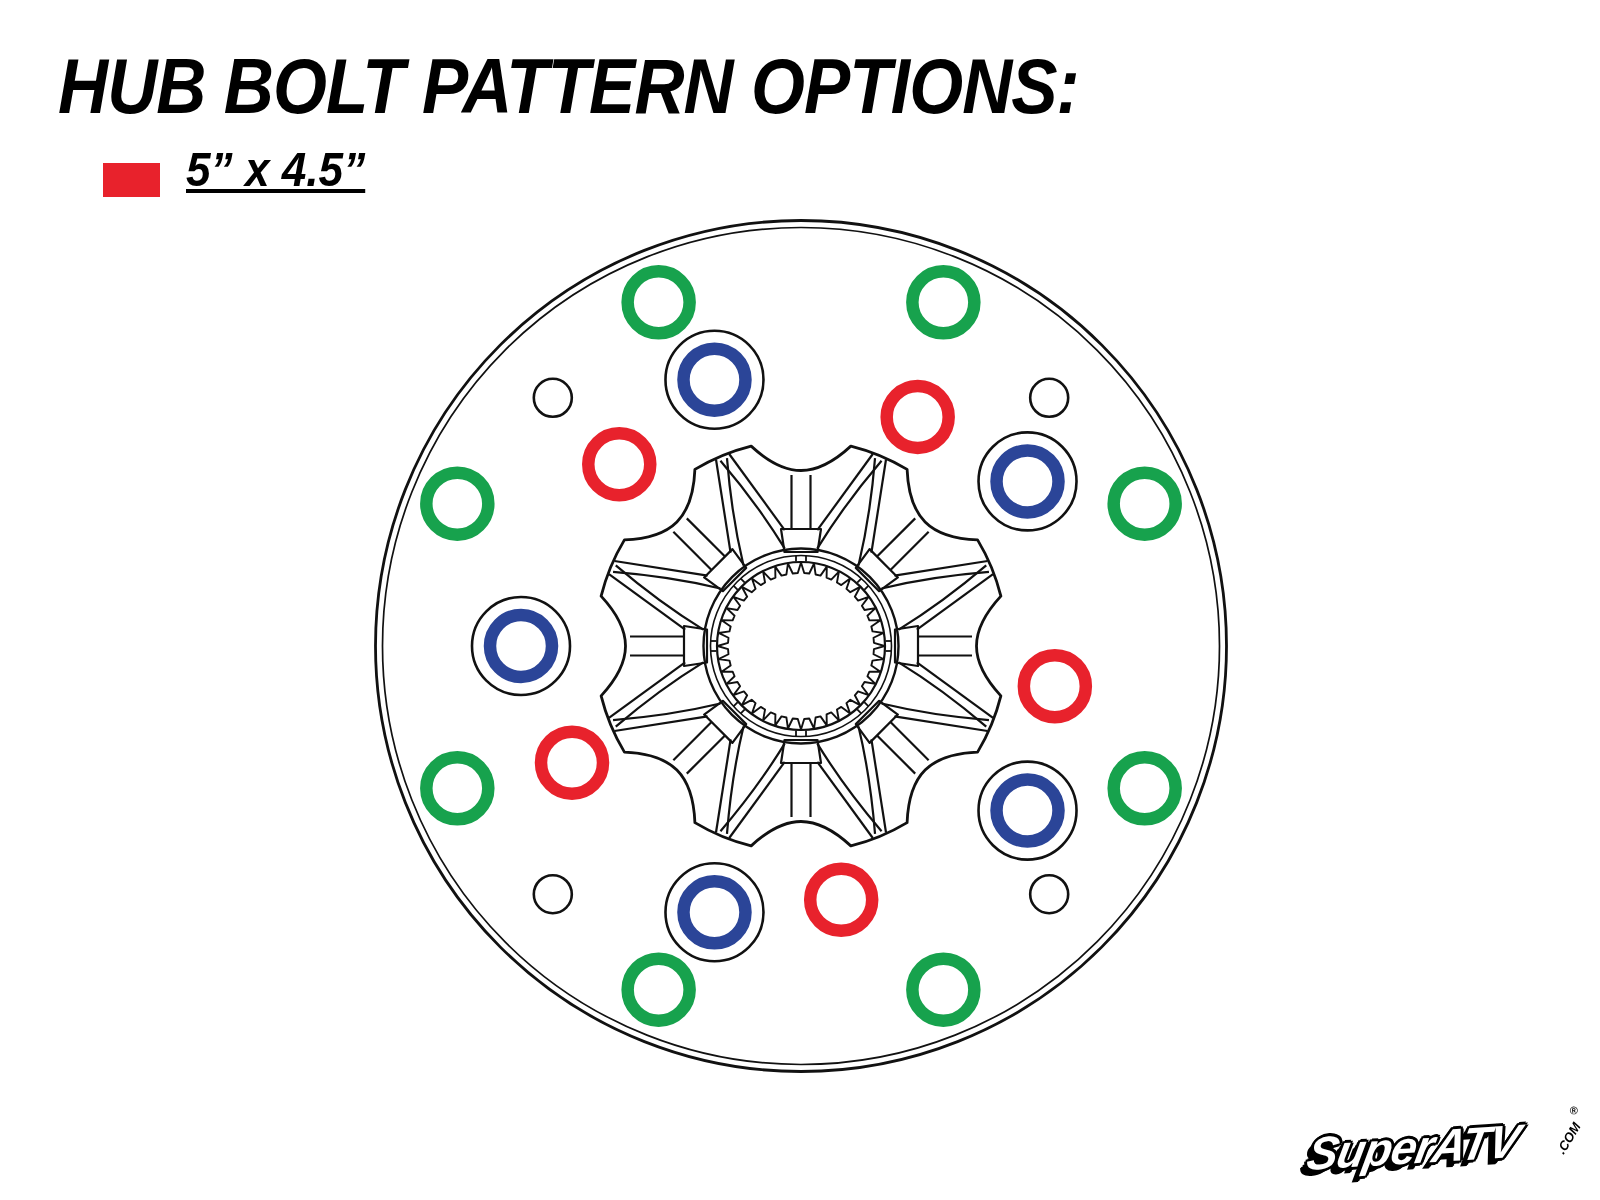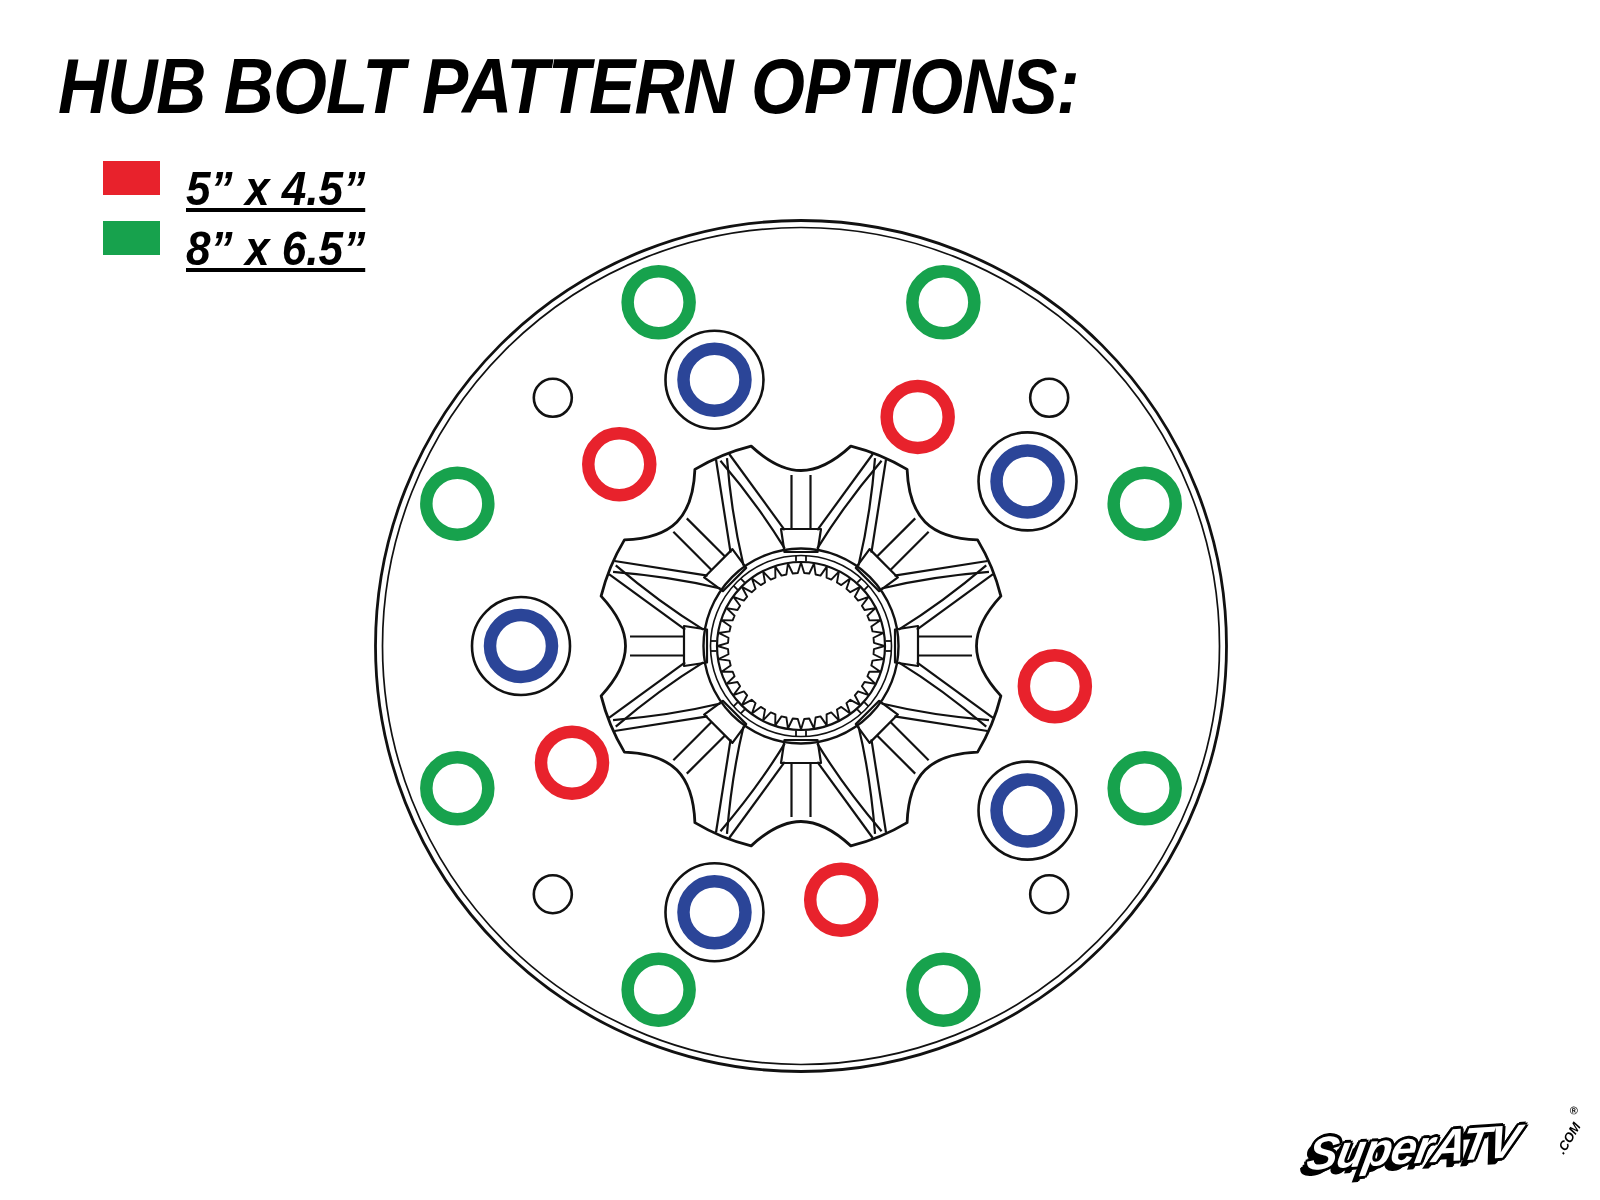--- a/index.html
+++ b/index.html
@@ -7,21 +7,21 @@
     width:1600px;height:1200px;position:relative;background:#ffffff;overflow:hidden;
     font-family:"Liberation Sans",sans-serif;
   }
   .page-title{
     position:absolute;left:58px;top:42px;width:1200px;
     font-size:77px;font-weight:bold;font-style:italic;color:#000;
     letter-spacing:-1px;white-space:nowrap;
     transform:scaleX(0.9);transform-origin:left top;
   }
   .legend{position:absolute;left:103px;top:161px;}
-  .legend-row{display:flex;align-items:flex-start;height:36px;margin-bottom:24px;text-decoration:underline;}
+  .legend-row{display:flex;align-items:flex-end;height:36px;margin-bottom:24px;text-decoration:underline;}
   .legend-swatch{width:57px;height:34px;flex:0 0 57px;}
   .legend-label{
     margin-left:26px;font-size:48px;font-weight:bold;font-style:italic;color:#000;
     white-space:nowrap;transform:scaleX(0.92);transform-origin:left center;
     letter-spacing:0px;
   }
   #diagram-svg{position:absolute;left:0;top:0;}
   .logo{
     position:absolute;left:1300px;top:1114px;width:300px;height:70px;
     transform:rotate(-3.5deg);
@@ -47,24 +47,20 @@
 </style>
 </head>
 <body>
 
 <div class="page-title">HUB BOLT PATTERN OPTIONS:</div>
 
 <div class="legend">
   <div class="legend-row">
     <div class="legend-swatch" style="background: rgb(232, 34, 44);"></div>
     <div class="legend-label">5” x 4.5”</div>
-  </div>
-  <div class="legend-row">
-    <div class="legend-swatch" style="background: rgb(23, 162, 77);"></div>
-    <div class="legend-label">8” x 6.5”</div>
   </div>
 </div>
 
 <svg id="diagram-svg" width="1600" height="1200" viewBox="0 0 1600 1200" xmlns="http://www.w3.org/2000/svg">
     <circle cx="801" cy="646" r="425.5" stroke="#111111" stroke-width="2.8" fill="none"></circle>
     <circle cx="801" cy="646" r="418.5" stroke="#111111" stroke-width="1.7" fill="none"></circle>
     <path d="M 1000.88 596.16 C 968.36 631.36, 968.36 660.64, 1000.88 695.84 A 206 206 0 0 1 977.58 752.10 C 929.70 753.99, 908.99 774.70, 907.10 822.58 A 206 206 0 0 1 850.84 845.88 C 815.64 813.36, 786.36 813.36, 751.16 845.88 A 206 206 0 0 1 694.90 822.58 C 693.01 774.70, 672.30 753.99, 624.42 752.10 A 206 206 0 0 1 601.12 695.84 C 633.64 660.64, 633.64 631.36, 601.12 596.16 A 206 206 0 0 1 624.42 539.90 C 672.30 538.01, 693.01 517.30, 694.90 469.42 A 206 206 0 0 1 751.16 446.12 C 786.36 478.64, 815.64 478.64, 850.84 446.12 A 206 206 0 0 1 907.10 469.42 C 908.99 517.30, 929.70 538.01, 977.58 539.90 A 206 206 0 0 1 1000.88 596.16 Z" stroke="#111111" stroke-width="2.8" fill="none" stroke-linejoin="round"></path>
     <line x1="972.00" y1="655.50" x2="918.00" y2="655.50" stroke="#111111" stroke-width="2.2" fill="none"></line>
     <line x1="972.00" y1="636.50" x2="918.00" y2="636.50" stroke="#111111" stroke-width="2.2" fill="none"></line>
     <path d="M 918.00 666.00 L 918.00 626.00 L 895.00 629.50 L 895.00 662.50 Z" stroke="#111111" stroke-width="2.2" fill="none" stroke-linejoin="round"></path>

